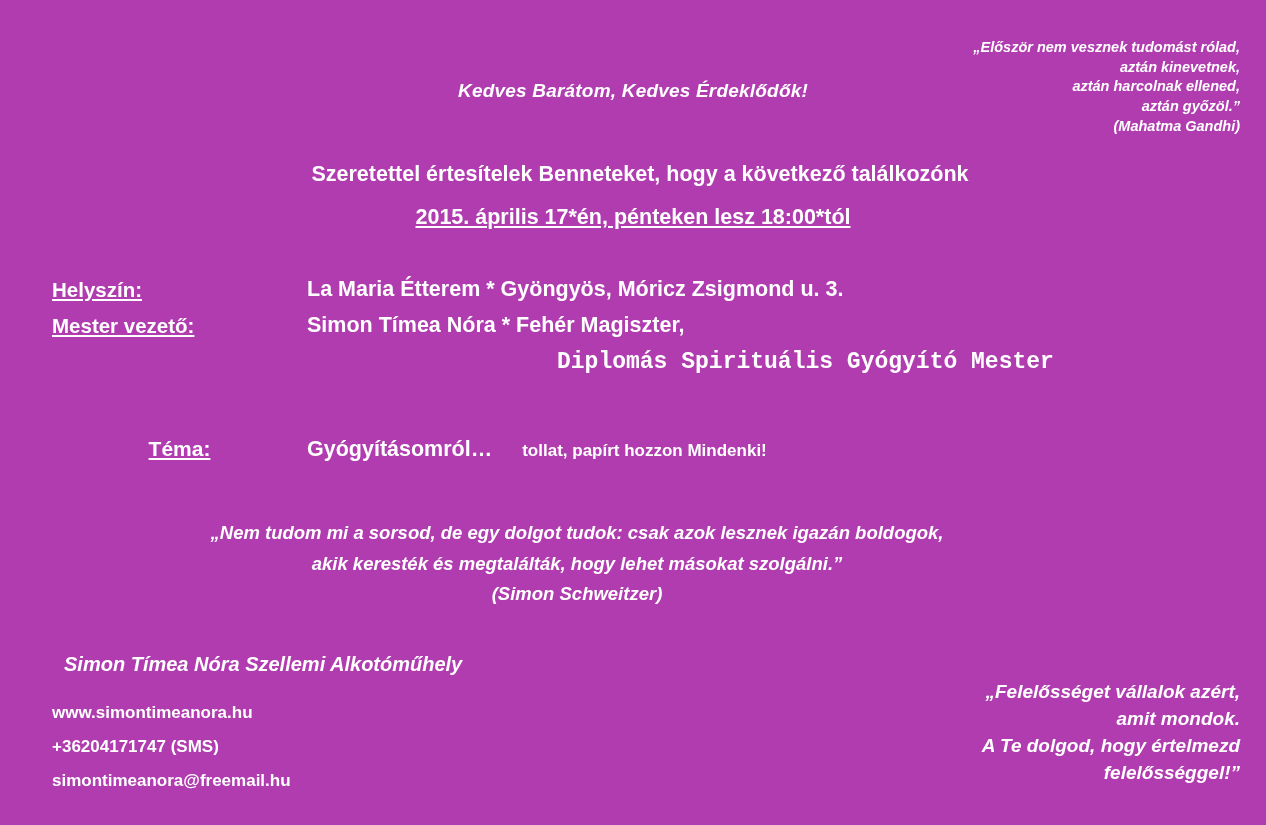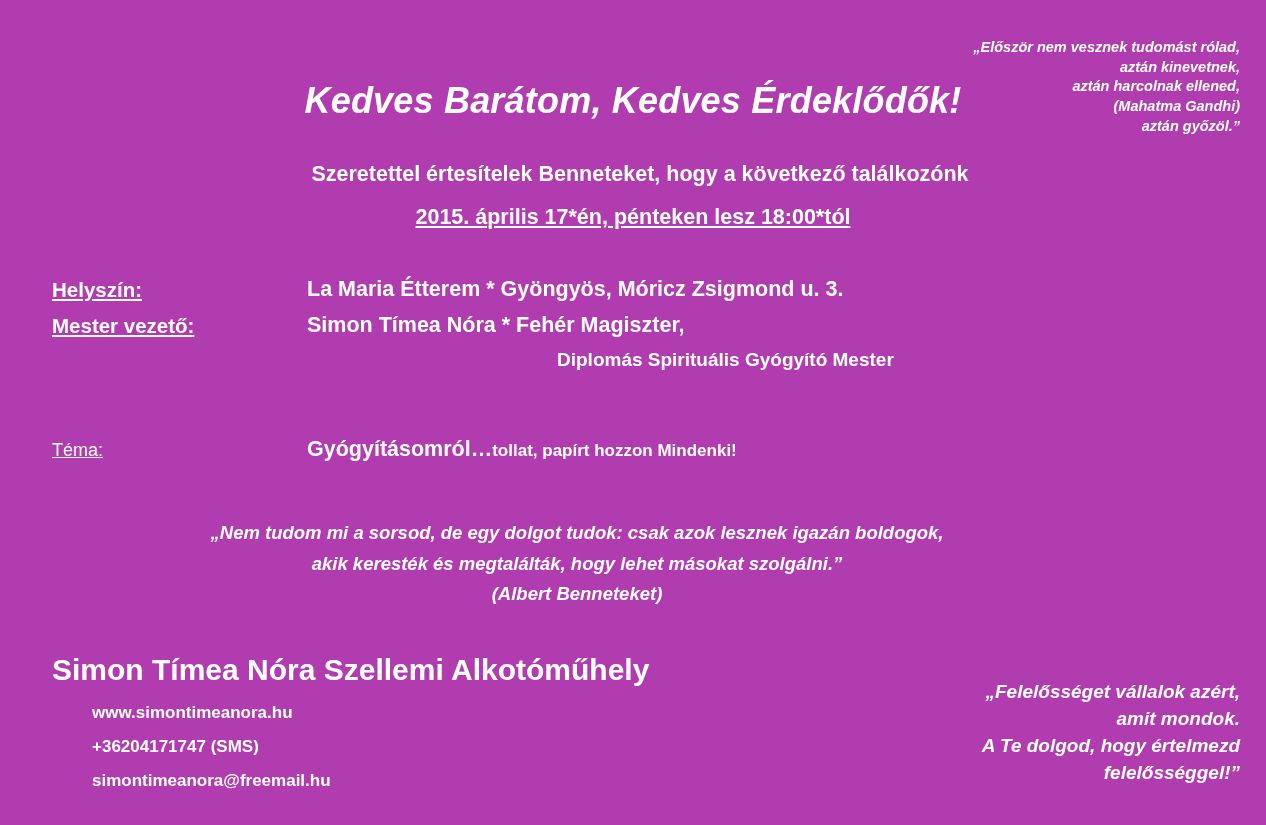--- a/index.html
+++ b/index.html
@@ -35,21 +35,21 @@
     color: #ffffff;
   }
 
   
   .main-heading {
     position: absolute;
     top: 80px;
     left: 0;
     width: 1266px;
     text-align: center;
-    font-size: 36px;
+    font-size: 19px;
     font-weight: bold;
     font-style: italic;
     letter-spacing: 0.2px;
   }
 
   
   .invite-line-1 {
     position: absolute;
     top: 162px;
     left: 7px;
@@ -90,80 +90,82 @@
     font-weight: bold;
     text-decoration: underline;
     padding-top: 1px;
   }
   .detail-value {
     font-size: 21.5px;
     font-weight: bold;
   }
   .detail-sub {
     margin-left: 255px;
-    font-size: 19px;
+    font-size: 23px;
     font-weight: bold;
     padding-left: 250px;
     margin-top: 5px;
+    font-family: Liberation Mono, monospace;
   }
 
   .topic-block {
     position: absolute;
     top: 437px;
     left: 52px;
     width: 1180px;
     display: flex;
     align-items: baseline;
   }
   .topic-label {
     width: 255px;
     flex: 0 0 255px;
-    font-size: 18px;
-    font-weight: normal;
+    font-size: 21px;
+    font-weight: bold;
     text-decoration: underline;
+    text-align: center;
   }
   .topic-value {
     font-size: 21.5px;
     font-weight: bold;
   }
   .topic-note {
     font-size: 17px;
     font-weight: bold;
-    margin-left: 0;
+    margin-left: 30px;
   }
 
   
   .schweitzer {
     position: absolute;
     top: 518px;
     left: 0;
     width: 1154px;
     text-align: center;
     font-style: italic;
     font-weight: bold;
     font-size: 18.5px;
     line-height: 1.65;
   }
 
   
   .footer-brand {
     position: absolute;
     top: 653px;
-    left: 52px;
-    font-size: 30px;
-    font-weight: bold;
+    left: 64px;
+    font-size: 20px;
+    font-weight: bold;
+    font-style: italic;
   }
   .footer-contact {
     position: absolute;
     top: 696px;
     left: 52px;
     font-size: 17px;
     font-weight: bold;
     line-height: 2.0;
-    margin-left: 40px;
   }
   .footer-contact div {
     white-space: nowrap;
   }
 
   
   .responsibility-quote {
     position: absolute;
     bottom: 38px;
     right: 26px;
@@ -177,22 +179,22 @@
 </style>
 </head>
 <body style="background: rgb(176, 60, 176); color: rgb(255, 255, 255);">
 
 <div class="slide">
 
   <div class="gandhi-quote">
     <div>„Először nem vesznek tudomást rólad,</div>
     <div>aztán kinevetnek,</div>
     <div>aztán harcolnak ellened,</div>
+    <div>aztán győzöl.”</div>
     <div>(Mahatma Gandhi)</div>
-    <div>aztán győzöl.”</div>
   </div>
 
   <div class="main-heading">Kedves Barátom, Kedves Érdeklődők!</div>
 
   <div class="invite-line-1">Szeretettel értesítelek Benneteket, hogy a következő találkozónk</div>
   <div class="invite-line-2"><span>2015. április 17*én, pénteken lesz 18:00*tól</span></div>
 
   <div class="details">
     <div class="detail-row">
       <div class="detail-label">Helyszín:</div>
@@ -207,21 +209,21 @@
 
   <div class="topic-block">
     <div class="topic-label">Téma:</div>
     <div class="topic-value">Gyógyításomról…</div>
     <div class="topic-note">tollat, papírt hozzon Mindenki!</div>
   </div>
 
   <div class="schweitzer">
     <div>„Nem tudom mi a sorsod, de egy dolgot tudok: csak azok lesznek igazán boldogok,</div>
     <div>akik keresték és megtalálták, hogy lehet másokat szolgálni.”</div>
-    <div>(Albert Benneteket)</div>
+    <div>(Simon Schweitzer)</div>
   </div>
 
   <div class="footer-brand">Simon Tímea Nóra Szellemi Alkotóműhely</div>
 
   <div class="footer-contact">
     <div>www.simontimeanora.hu</div>
     <div>+36204171747 (SMS)</div>
     <div>simontimeanora@freemail.hu</div>
   </div>
 

